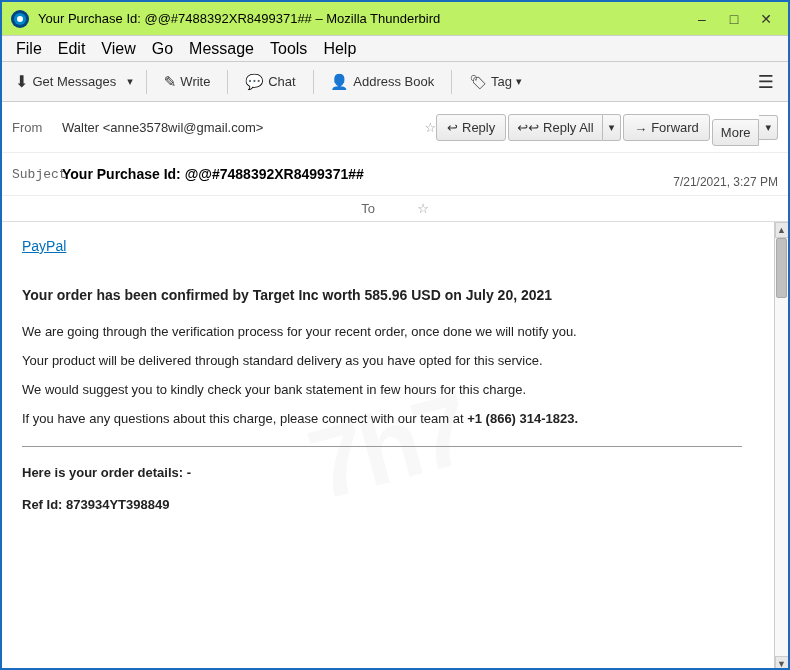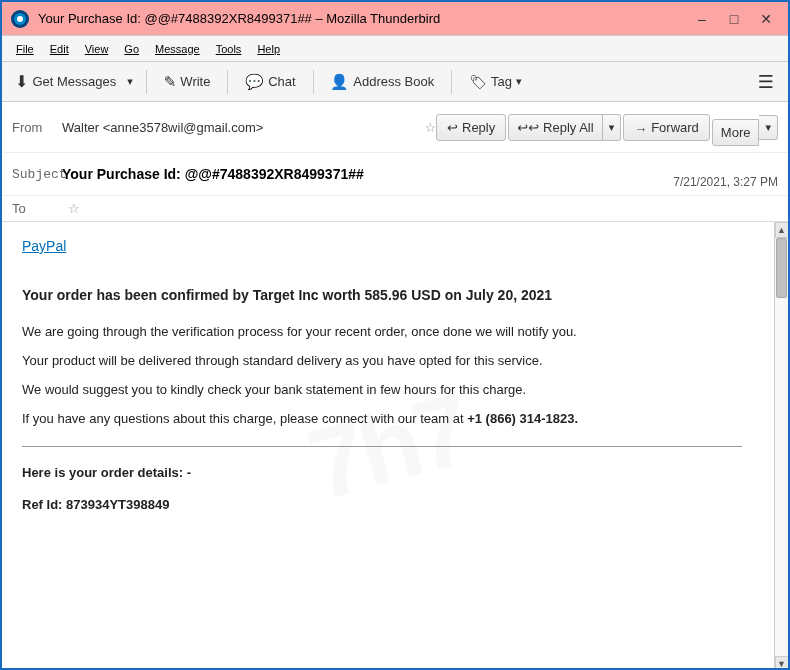--- a/index.html
+++ b/index.html
@@ -1,20 +1,20 @@
 <!DOCTYPE html>
 <html><head>
   <meta charset="utf-8">
   <style>
     * { box-sizing: border-box; margin: 0; padding: 0; }
     body { font-family: 'Segoe UI', Arial, sans-serif; font-size: 13px; background: #fff; width: 790px; height: 670px; overflow: hidden; border: 2px solid #1a6bbf; }
 
     
     .title-bar {
-      background: #fca5a5;
+      background: #bef264;
       display: flex;
       align-items: center;
       padding: 6px 8px;
       height: 34px;
       border-bottom: 1px solid #ccc;
     }
     .title-bar-icon { width: 20px; height: 20px; margin-right: 8px; }
     .title-bar-text { flex: 1; font-size: 13px; color: #000; }
     .title-bar-controls { display: flex; gap: 4px; }
     .title-bar-btn {
@@ -26,24 +26,23 @@
     .menu-bar {
       display: flex;
       align-items: center;
       padding: 2px 6px;
       height: 26px;
       border-bottom: 1px solid #ccc;
       background: #f5f5f5;
     }
     .menu-item {
       padding: 2px 8px;
-      font-size: 11px;
+      font-size: 16px;
       cursor: pointer;
       color: #000;
-      text-decoration: underline;
     }
 
     
     .toolbar {
       display: flex;
       align-items: center;
       padding: 4px 6px;
       height: 40px;
       border-bottom: 1px solid #ccc;
       background: #f5f5f5;
@@ -134,20 +133,21 @@
       border-bottom: 1px solid #eee;
     }
     .subject-label { color: #666; width: 50px; flex-shrink: 0; font-family: Liberation Mono, monospace; }
     .subject-value { flex: 1; font-size: 14px; font-weight: bold; color: #000; }
     .date-value { font-size: 12px; color: #555; margin-left: auto; white-space: nowrap; margin-top: 16px; }
 
     .to-row {
       display: flex;
       align-items: center;
       padding: 5px 10px;
+      justify-content: center;
     }
     .to-label { color: #666; width: 50px; flex-shrink: 0; }
     .to-value { flex: 1; font-size: 13px; color: #555; }
 
     
     .email-body-container {
       display: flex;
       height: calc(670px - 34px - 26px - 40px - 32px - 34px - 30px - 24px);
       overflow: hidden;
       position: relative;

